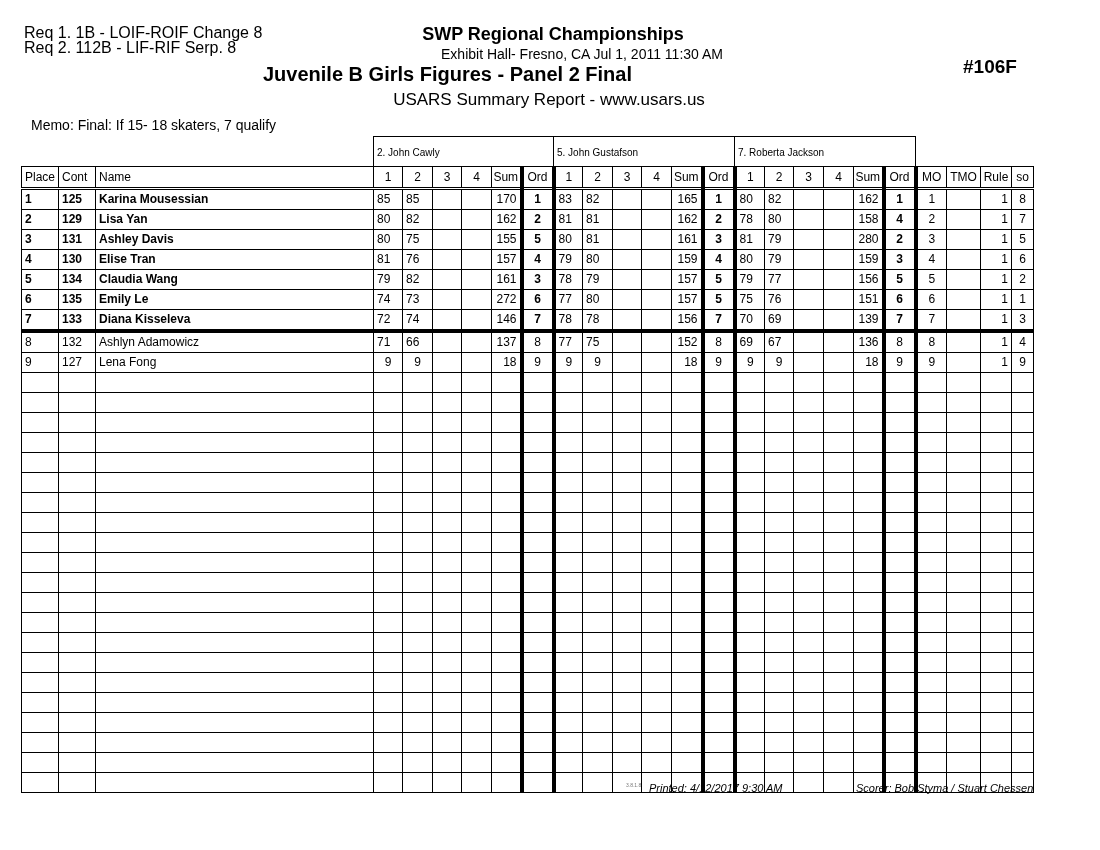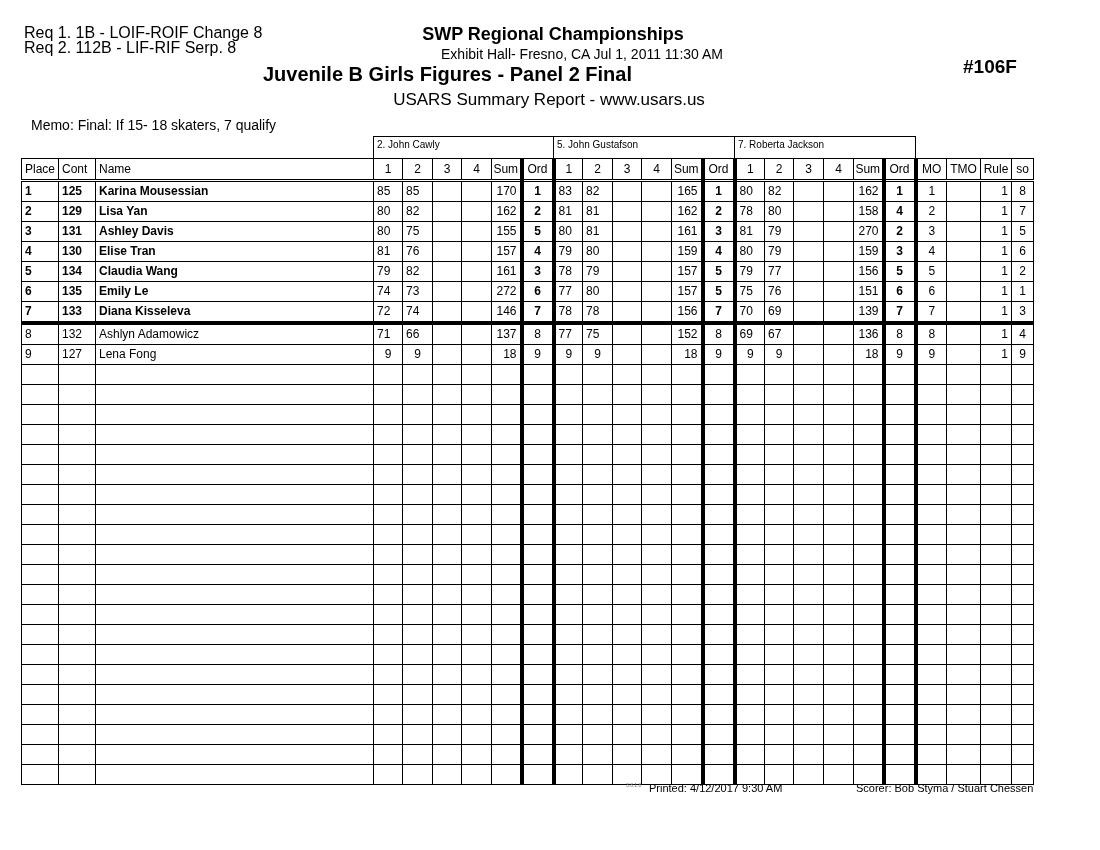--- a/index.html
+++ b/index.html
@@ -8,32 +8,32 @@
   .req { left:24px; font-size:16px; line-height:14px; }
   .title { left:0; width:1100px; text-align:center; }
   .t1 { top:24px; font-size:18px; font-weight:bold; left:0; width:1106px; }
   .t2 { top:46px; font-size:14px; left:0; width:1084px;padding-left:40px; }
   .t3 { top:63px; font-size:20px; font-weight:bold; left:0; width:895px; }
   .t4 { top:90px; font-size:17px; left:4px; width:1090px; }
   .eventno { left:963px; top:24px; font-size:19px; font-weight:bold;margin-top:32px; }
   .memo { left:31px; top:117px; font-size:14px; }
   table.grid { position:absolute; left:21px; top:136px; border-collapse:collapse; table-layout:fixed; font-size:12px; }
   table.grid td, table.grid th { border:1px solid #000; padding:0 0 0 3px; height:19px; line-height:19px; overflow:hidden; white-space:nowrap; font-weight:normal; text-align:left; }
-  table.grid tr.judges td { height:20px; line-height:14px; vertical-align:top; font-size:10px; padding-top:1px; }
+  table.grid tr.judges td { height:20px; line-height:14px; vertical-align:top; font-size:10px; padding-top:9px; }
   table.grid tr.judges td.blank { border:none; }
   table.grid tr.colhead td { height:20px; text-align:center; padding:0; border-bottom:3px double #000; }
   table.grid tr.colhead td.left { text-align:left; padding-left:3px; }
   .c { text-align:center !important; padding:0 !important; }
   .r { text-align:right !important; padding:0 3px 0 0 !important; }
   .b { font-weight:bold; }
   .thickL { border-left:4px solid #000 !important; }
   tr.cutline td { border-bottom:4px solid #000; }
   tr.qual td { font-weight:bold; }
   tr.qual td.score { font-weight:normal; }
-  .footer { top:782px; font-size:11px; }
+  .footer { top:782px; font-size:11px;font-style:italic; }
   .ver { left:626px; top:782px; font-size:5px; color:#777; }
 </style>
 </head>
 <body>
 
 <div class="abs req" style="top:26px">Req  1.  1B - LOIF-ROIF Change 8</div>
 <div class="abs req" style="top:41px">Req  2.  112B - LIF-RIF Serp. 8</div>
 
 <div class="abs title t1">SWP Regional Championships</div>
 <div class="abs title t2">Exhibit Hall-  Fresno, CA  Jul 1, 2011  11:30 AM</div>
@@ -172,21 +172,21 @@
         <td class="score thickL">80</td>
         <td class="score">81</td>
         <td class="score"></td>
         <td class="score"></td>
         <td class="r score">161</td>
         <td class="c b thickL">3</td>
         <td class="score thickL">81</td>
         <td class="score">79</td>
         <td class="score"></td>
         <td class="score"></td>
-        <td class="r score">270</td>
+        <td class="r score">280</td>
         <td class="c b thickL">2</td>
         <td class="c score thickL">3</td>
         <td class="c score"></td>
         <td class="r score">1</td>
         <td class="c score">5</td>
       </tr>
       <tr class="qual">
         <td>4</td>
         <td>130</td>
         <td>Elise Tran</td>

